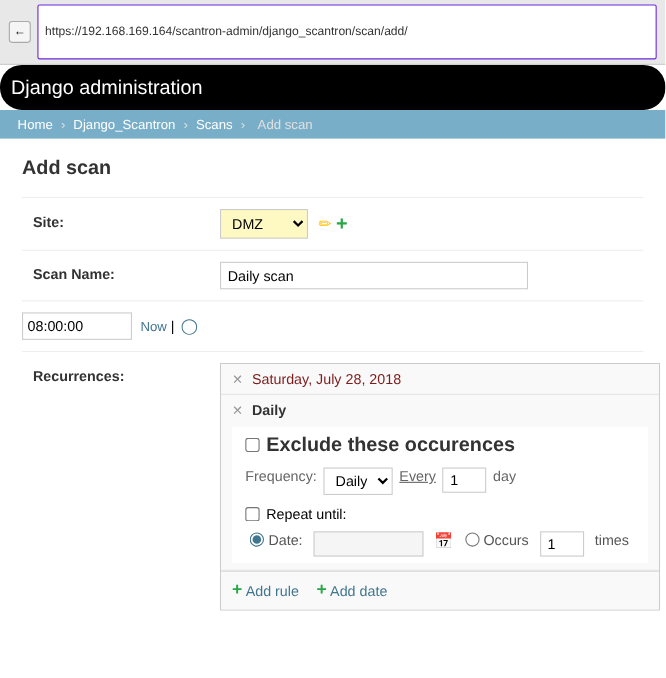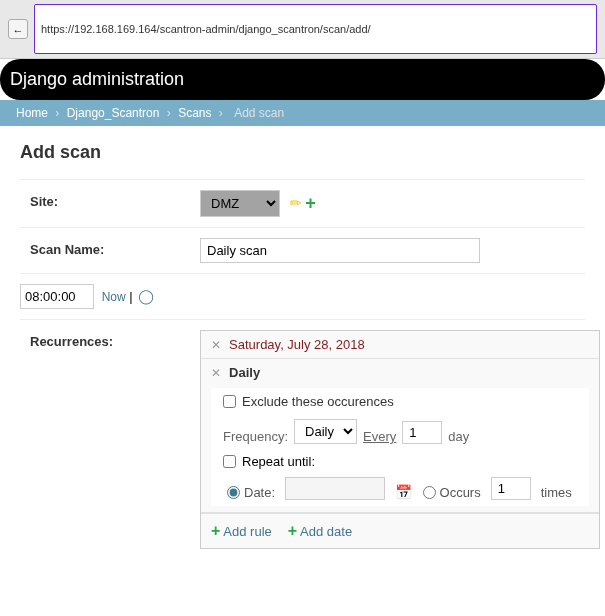--- a/index.html
+++ b/index.html
@@ -87,34 +87,34 @@
     }
     .field-content {
       flex: 1;
     }
 
     
     select.field-select {
       border: 1px solid #ccc;
       padding: 4px 6px;
       font-size: 13px;
-      background: #a3a3a3;
+      background: #fef9c3;
       min-width: 80px;
     }
     input[type="text"].field-input {
       border: 1px solid #ccc;
       padding: 4px 6px;
       font-size: 13px;
       width: 280px;
     }
     input[type="text"].time-input {
       border: 1px solid #ccc;
       padding: 4px 4px;
       font-size: 13px;
-      width: 74px;
+      width: 100px;
     }
 
     
     .site-icons {
       display: inline-flex;
       align-items: center;
       gap: 4px;
       margin-left: 6px;
     }
     .icon-edit {
@@ -191,28 +191,29 @@
     
     .checkbox-row {
       display: flex;
       align-items: center;
       margin-bottom: 10px;
     }
     .checkbox-row input[type="checkbox"] {
       margin-right: 6px;
     }
     .checkbox-row label {
-      font-size: 13px;
+      font-size: 18px;
       color: #333;
+      font-weight: bold;
     }
 
     
     .freq-row {
       display: flex;
-      align-items: flex-end;
+      align-items: flex-start;
       margin-bottom: 10px;
       gap: 6px;
     }
     .freq-label {
       font-size: 13px;
       color: #666;
     }
     .freq-select {
       border: 1px solid #ccc;
       padding: 3px 6px;
@@ -241,21 +242,21 @@
       align-items: center;
       margin-bottom: 8px;
     }
     .repeat-row input[type="checkbox"] {
       margin-right: 6px;
     }
 
     
     .date-occurs-row {
       display: flex;
-      align-items: flex-end;
+      align-items: flex-start;
       gap: 10px;
       padding-left: 4px;
     }
     .radio-label {
       display: flex;
       align-items: center;
       gap: 4px;
       font-size: 13px;
       color: #555;
     }

